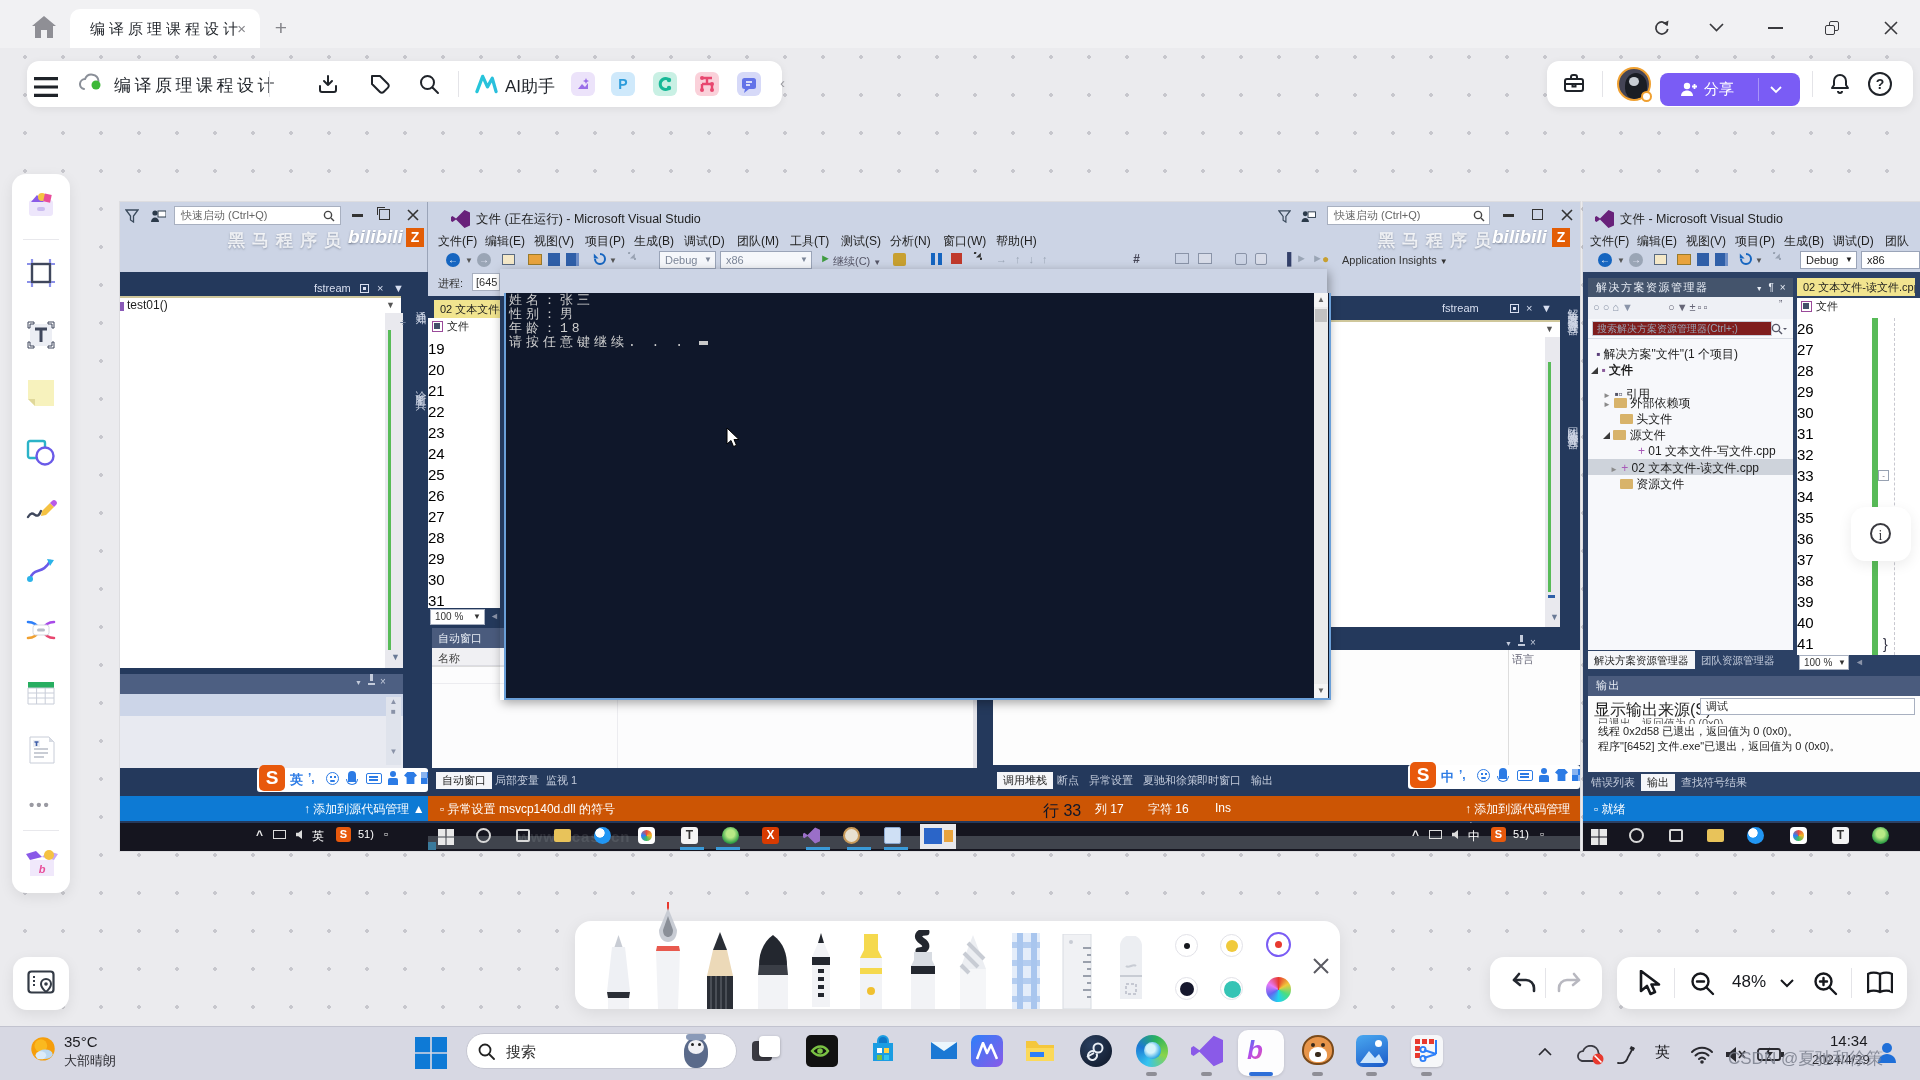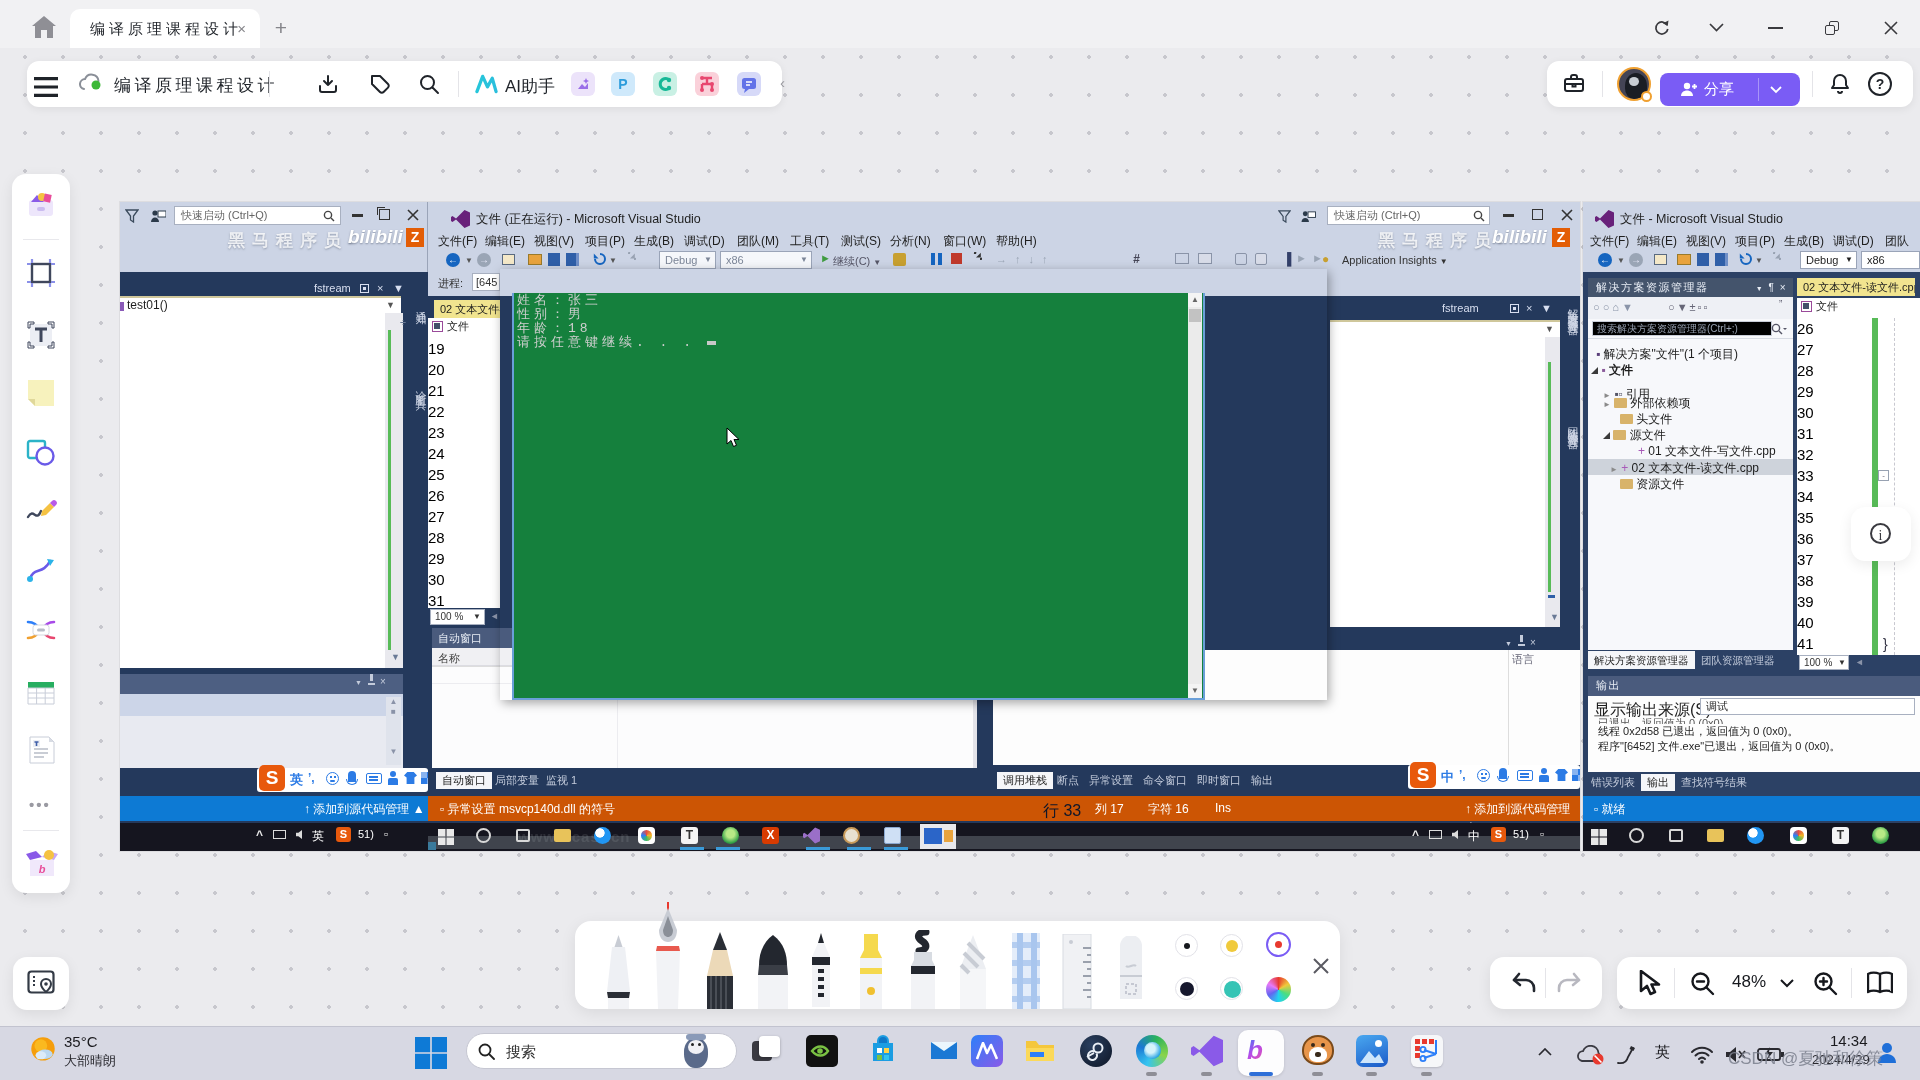--- a/index.html
+++ b/index.html
@@ -41,21 +41,21 @@
 .statblue{position:absolute;background:#0d7ad4;color:#fff;font-size:12px}
 .statorange{position:absolute;background:#cc5504;color:#fff;font-size:12px}
 .taskdark{position:absolute;background:#15151f}
 .combo{position:absolute;background:#f5f7fb;border:1px solid #9aa4b8;color:#7c8698;font-size:11px;line-height:16px;padding-left:5px}
 .panelhdr{position:absolute;background:#44546c;color:#e8edf5;font-size:11px;line-height:19px;padding-left:8px;letter-spacing:1.5px}
 .tooltab{position:absolute;font-size:11px;line-height:17px;color:#c3cbdb;padding:0 6px}
 .tooltab.on{background:#f5f6f9;color:#1e1e1e}
 
 #console{left:500px;top:269px;width:827px;height:431px;box-shadow:2px 3px 10px rgba(0,0,0,.35)}
 #contitle{position:absolute;left:0;top:0;width:827px;height:24px;background:#fff;border:1px solid #9db8d2;border-bottom:none;font-size:12px;color:#1e1e1e}
-#conbody{position:absolute;left:12px;top:24px;width:693px;height:407px;background:#15803d;border:2px solid #6a9fd8;border-top:none}
+#conbody{position:absolute;left:4px;top:24px;width:827px;height:407px;background:#0f172a;border:2px solid #6a9fd8;border-top:none}
 #context{position:absolute;left:3px;top:1px;color:#cfcfcf;font-size:13px;line-height:14px;font-family:"Liberation Mono",monospace;white-space:pre;letter-spacing:4px}
 
 #tray{left:575px;top:921px;width:765px;height:88px;background:#fff;border-radius:16px;box-shadow:0 4px 16px rgba(0,0,0,.08)}
 .wbtn{position:absolute;background:#fff;border-radius:14px;box-shadow:0 4px 14px rgba(0,0,0,.08)}
 
 #taskbar{position:absolute;left:0;top:1026px;width:1920px;height:54px;background:#d7d8e3;border-top:1px solid #c2c3cf}
 .tbic{position:absolute;top:8px;width:32px;height:32px}
 .ind{position:absolute;top:45px;height:4px;border-radius:2px;background:#8e8e96}
 #wm{position:absolute;left:1728px;top:1047px;font-size:17px;color:rgba(125,130,144,.88);white-space:nowrap;z-index:60}
 </style></head>
@@ -436,21 +436,21 @@
   <div class="tooltab" style="left:420px;top:570px">监视 1</div>
 
   <div class="navy" style="left:857px;top:424px;width:603px;height:197px"></div>
   <div class="abs" style="left:1385px;top:435px;color:#c3cbdb;font-size:10px"><span style="font-size:7px">▼</span>&nbsp;&nbsp;<span style="display:inline-block;width:7px;height:9px;border-bottom:2px solid #c3cbdb;position:relative"><span style="position:absolute;left:2px;top:-2px;width:3px;height:7px;background:#c3cbdb"></span></span>&nbsp;&nbsp;×</div>
   <div class="abs" style="left:873px;top:448px;width:587px;height:115px;background:#fdfdfd"></div>
   <div class="abs" style="left:1392px;top:450px;font-size:11px;color:#667">语言</div>
   <div class="abs" style="left:1388px;top:448px;width:1px;height:115px;background:#ddd"></div>
   <div class="tooltab on" style="left:877px;top:570px">调用堆栈</div>
   <div class="tooltab" style="left:931px;top:570px">断点</div>
   <div class="tooltab" style="left:963px;top:570px">异常设置</div>
-  <div class="tooltab" style="left:1017px;top:570px">命令窗口</div>
+  <div class="tooltab" style="left:1017px;top:570px">夏驰和徐策</div>
   <div class="tooltab" style="left:1071px;top:570px">即时窗口</div>
   <div class="tooltab" style="left:1125px;top:570px">输出</div>
 
   <div class="abs" style="left:1288px;top:563px;width:172px;height:24px;background:#fff;border-radius:3px"></div>
   <div class="abs" style="left:1290px;top:560px;width:26px;height:26px;background:#e8590c;border-radius:5px;color:#fff;font-weight:bold;font-size:19px;text-align:center;line-height:26px">S</div>
   <div class="abs" style="left:1321px;top:566px;font-size:13px;font-weight:bold;color:#2c7be5">中</div>
   <div class="abs" style="left:1339px;top:566px;font-size:12px;color:#2c7be5;font-weight:bold">’,</div>
   <div class="abs" style="left:1357px;top:567px;width:13px;height:13px;border:1.6px solid #2c7be5;border-radius:50%">
       <div style="position:absolute;left:2.5px;top:3px;width:2px;height:2px;background:#2c7be5"></div>
       <div style="position:absolute;right:2.5px;top:3px;width:2px;height:2px;background:#2c7be5"></div>
@@ -565,21 +565,21 @@
   <div class="combo" style="left:217px;top:49px;width:57px;height:18px;background:#fff;color:#1e1e1e">Debug<span style="position:absolute;right:3px;font-size:8px">▼</span></div>
   <div class="combo" style="left:278px;top:49px;width:59px;height:18px;background:#fff;color:#1e1e1e">x86</div>
 
   <div class="navy" style="left:0;top:70px;width:337px;height:551px;background:#2c4165"></div>
   <div class="panelhdr" style="left:5px;top:76px;width:205px;height:19px">解决方案资源管理器<span style="position:absolute;right:6px;font-size:10px"><span style="font-size:7px">▼</span> ¶ ×</span></div>
   <div class="abs" style="left:5px;top:95px;width:205px;height:22px;background:#eef0f5"></div>
   <div class="abs" style="left:10px;top:99px;color:#8a94a8;font-size:11px;letter-spacing:3px">○○⌂▼</div>
   <div class="abs" style="left:85px;top:99px;color:#667;font-size:11px;letter-spacing:2px">○▼±▫▫</div>
   <div class="abs" style="left:196px;top:97px;color:#667;font-size:10px">”</div>
   <div class="abs" style="left:5px;top:117px;width:205px;height:20px;background:#f7f8fb;border-bottom:1px solid #d8dce4">
-      <div style="position:absolute;left:4px;top:2px;width:180px;height:15px;background:#000000;border:1px solid #c8cdd8;color:#98a2b2;font-size:10px;line-height:13px;padding-left:4px">搜索解决方案资源管理器(Ctrl+;)</div>
+      <div style="position:absolute;left:4px;top:2px;width:180px;height:15px;background:#7f1d1d;border:1px solid #c8cdd8;color:#98a2b2;font-size:10px;line-height:13px;padding-left:4px">搜索解决方案资源管理器(Ctrl+;)</div>
       <svg style="position:absolute;right:6px;top:4px" width="16" height="12" viewBox="0 0 16 12">
         <circle cx="5" cy="5" r="3.6" fill="none" stroke="#556" stroke-width="1.4"></circle>
         <path d="M8 8l3 3" stroke="#556" stroke-width="1.4"></path>
         <path d="M12 5l2 2 2-2z" fill="#556"></path>
       </svg>
     </div>
   <div class="abs" style="left:5px;top:137px;width:205px;height:311px;background:#f7f8fb"></div>
   <div class="abs" style="left:13px;top:144px;font-size:12px;color:#1e1e1e;white-space:nowrap"><span style="color:#5a3f7a">▪</span> 解决方案"文件"(1 个项目)</div>
   <div class="abs" style="left:8px;top:160px;font-size:12px;color:#1e1e1e;white-space:nowrap"><span style="display:inline-block;width:0;height:0;border-left:7px solid transparent;border-bottom:7px solid #3a3a3a;position:relative;top:0px"></span> <span style="color:#8a5a9a">▪</span> <b>文件</b></div>
   <div class="abs" style="left:20px;top:184px;font-size:12px;color:#1e1e1e;white-space:nowrap"><span style="color:#8a8a8a;font-size:8px">►</span> <span style="color:#556">▪▫</span> 引用</div>

